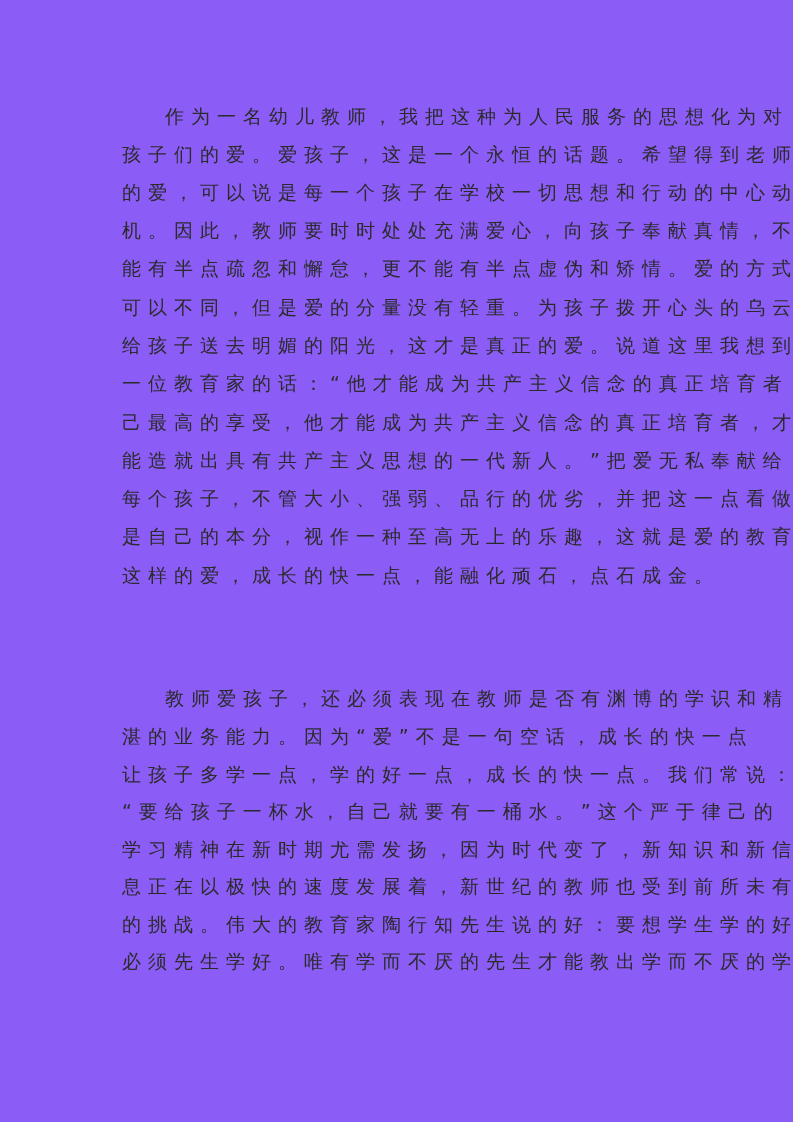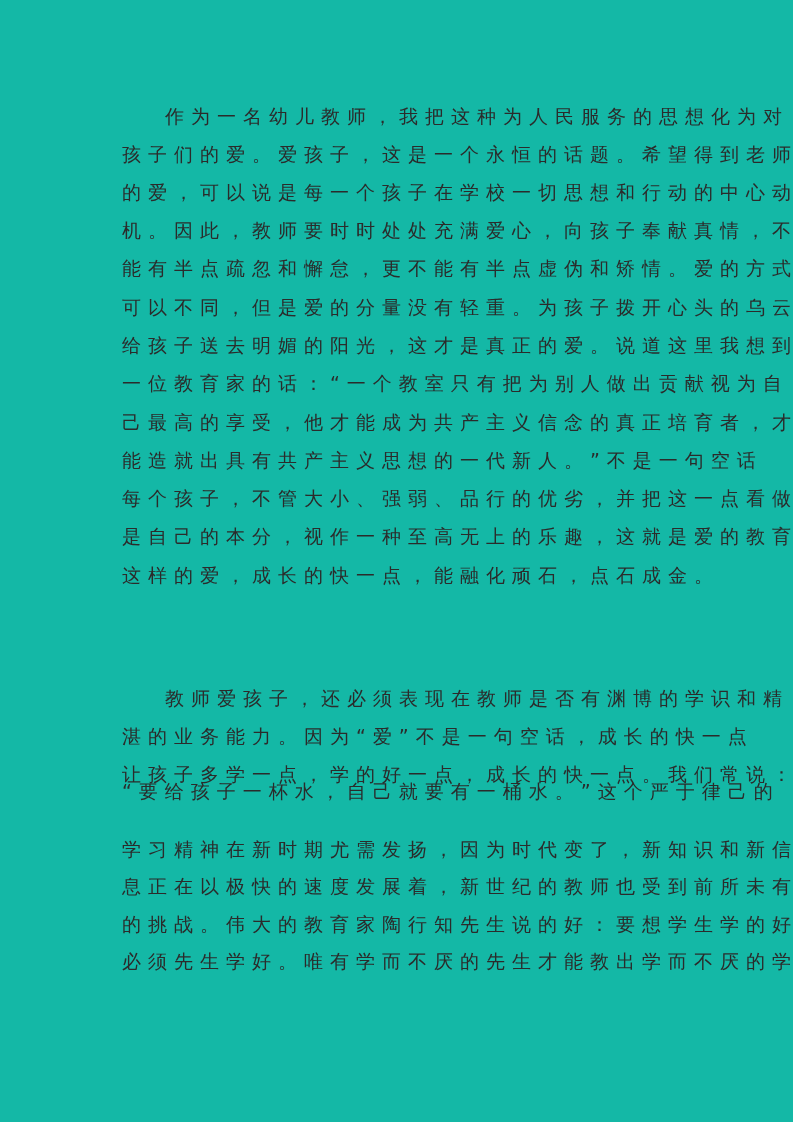--- a/index.html
+++ b/index.html
@@ -12,21 +12,21 @@
       height: 1122px;
       position: relative;
       overflow: hidden;
       font-family: "DejaVu Sans", "Liberation Sans", sans-serif;
       color: #2b2b2b;
     }
     .page {
       position: absolute;
       left: 0; top: 0;
       width: 793px; height: 1122px;
-      background: #14b8a6;
+      background: #8b5cf6;
     }
     .paragraph {
       position: absolute;
       left: 122px;
       width: 560px;
     }
     .line {
       position: absolute;
       left: 0;
       height: 30px;
@@ -45,32 +45,32 @@
 <div class="page">
 
   <div class="paragraph" style="top:0;">
     <div class="line indent" style="top:101px;">作为一名幼儿教师，我把这种为人民服务的思想化为对</div>
     <div class="line" style="top:139px;">孩子们的爱。爱孩子，这是一个永恒的话题。希望得到老师</div>
     <div class="line" style="top:177px;">的爱，可以说是每一个孩子在学校一切思想和行动的中心动</div>
     <div class="line" style="top:215px;">机。因此，教师要时时处处充满爱心，向孩子奉献真情，不</div>
     <div class="line" style="top:253px;">能有半点疏忽和懈怠，更不能有半点虚伪和矫情。爱的方式</div>
     <div class="line" style="top:292px;">可以不同，但是爱的分量没有轻重。为孩子拨开心头的乌云，</div>
     <div class="line" style="top:330px;">给孩子送去明媚的阳光，这才是真正的爱。说道这里我想到</div>
-    <div class="line" style="top:368px;">一位教育家的话：“一个教室只有把为别人做出贡献视为自</div>
+    <div class="line" style="top:368px;">一位教育家的话：“他才能成为共产主义信念的真正培育者</div>
     <div class="line" style="top:407px;">己最高的享受，他才能成为共产主义信念的真正培育者，才</div>
-    <div class="line" style="top:445px;">能造就出具有共产主义思想的一代新人。”不是一句空话</div>
+    <div class="line" style="top:445px;">能造就出具有共产主义思想的一代新人。”把爱无私奉献给</div>
     <div class="line" style="top:483px;">每个孩子，不管大小、强弱、品行的优劣，并把这一点看做</div>
     <div class="line" style="top:521px;">是自己的本分，视作一种至高无上的乐趣，这就是爱的教育。</div>
     <div class="line" style="top:560px;">这样的爱，成长的快一点，能融化顽石，点石成金。</div>
   </div>
 
   <div class="paragraph" style="top:0;">
     <div class="line indent" style="top:683px;">教师爱孩子，还必须表现在教师是否有渊博的学识和精</div>
     <div class="line" style="top:721px;">湛的业务能力。因为“爱”不是一句空话，成长的快一点</div>
     <div class="line" style="top:759px;">让孩子多学一点，学的好一点，成长的快一点。我们常说：</div>
-    <div class="line" style="top:776px;">“要给孩子一杯水，自己就要有一桶水。”这个严于律己的</div>
+    <div class="line" style="top:796px;">“要给孩子一杯水，自己就要有一桶水。”这个严于律己的</div>
     <div class="line" style="top:834px;">学习精神在新时期尤需发扬，因为时代变了，新知识和新信</div>
     <div class="line" style="top:871px;">息正在以极快的速度发展着，新世纪的教师也受到前所未有</div>
     <div class="line" style="top:909px;">的挑战。伟大的教育家陶行知先生说的好：要想学生学的好，</div>
     <div class="line" style="top:946px;">必须先生学好。唯有学而不厌的先生才能教出学而不厌的学</div>
   </div>
 
 </div>
 
 </body></html>

